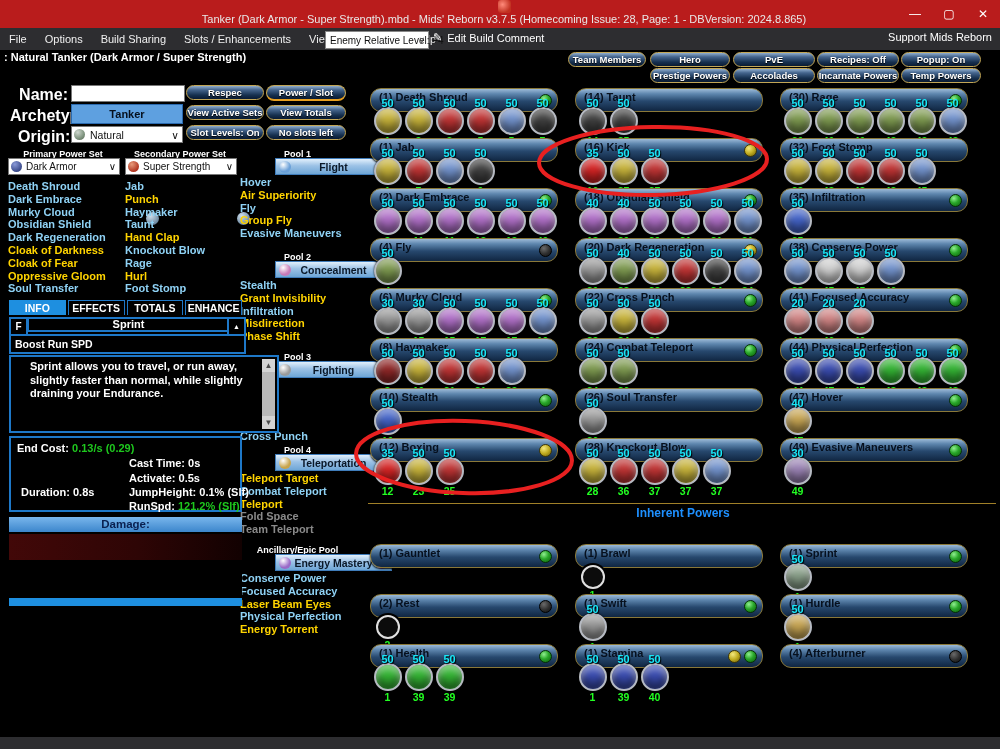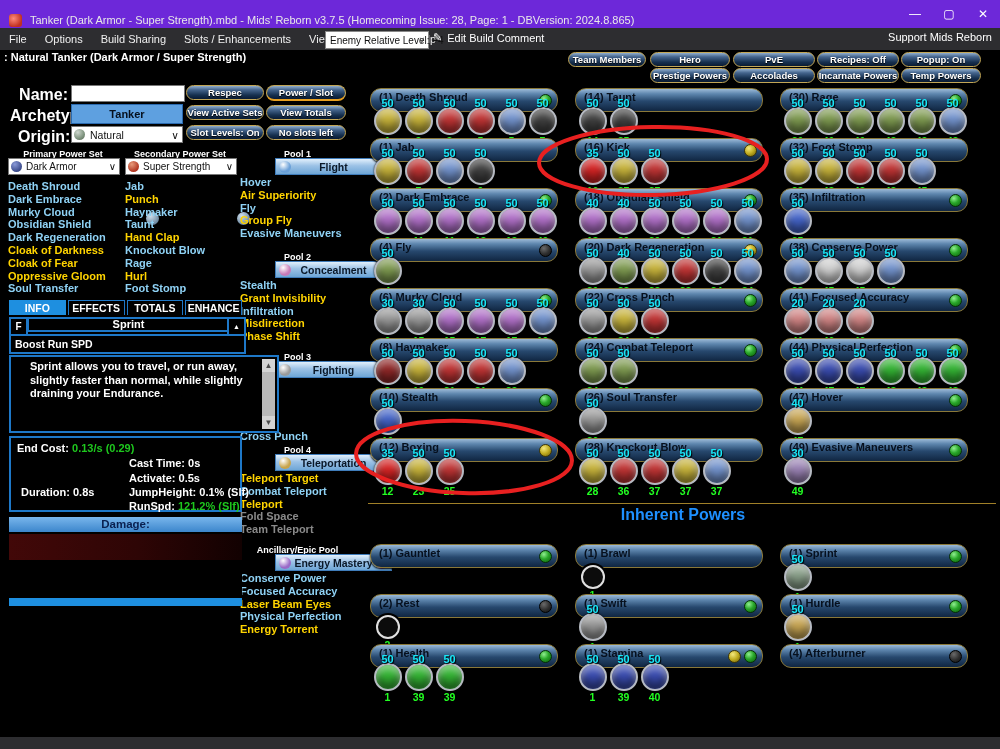--- a/index.html
+++ b/index.html
@@ -1,18 +1,18 @@
 <!DOCTYPE html>
 <html><head>
 <meta charset="utf-8">
 <style>
   html,body{margin:0;padding:0;background:#000;}
   body{width:1000px;height:749px;position:relative;font-family:"Liberation Sans",sans-serif;overflow:hidden;}
   
-  .titlebar{position:absolute;left:0;top:0;width:1000px;height:40px;background:#6d28d9;display:flex;align-items:center;}
+  .titlebar{position:absolute;left:0;top:0;width:1000px;height:40px;background:#b91c1c;display:flex;align-items:center;flex-direction:column;}
   .app-icon{width:13px;height:13px;margin-left:9px;border-radius:3px;background:radial-gradient(circle at 35% 35%,#ff8a7a,#c03020 70%);}
   .title-text{color:#e8e8e8;font-size:11px;margin-left:8px;white-space:nowrap;}
   .win-controls{position:absolute;right:0;top:0;height:28px;display:flex;}
   .win-btn{width:34px;height:28px;display:flex;align-items:center;justify-content:center;color:#fff;font-size:12px;}
   .menubar{position:absolute;left:0;top:28px;width:1000px;height:22px;background:#2d2d30;display:flex;align-items:center;}
   .menu-item{color:#f0f0f0;font-size:11px;padding:8px 9px;line-height:22px;}
   .combo{position:absolute;left:325px;top:31px;width:102px;height:16px;background:#fff;border:1px solid #888;display:flex;align-items:center;}
   .combo span{font-size:10px;color:#111;margin-left:4px;white-space:nowrap;}
   .combo .caret{position:absolute;right:3px;color:#555;font-size:9px;margin:0;}
   .edit-comment{position:absolute;left:433px;top:31px;color:#fff;font-size:11px;display:flex;align-items:center;gap:5px;}
@@ -66,21 +66,21 @@
   .led.green{background:radial-gradient(circle at 35% 30%,#90ee90,#2aa82a 45%,#0b5a0b);border:1px solid #053005;}
   .led.yellow{background:radial-gradient(circle at 35% 30%,#f4e87e,#c0ac20 50%,#6a5c08);border:1px solid #403605;}
   .led.dark{background:radial-gradient(circle at 35% 30%,#6a6a6a,#2e2e2e 55%,#111);border:1px solid #000;}
   .slots{position:absolute;left:2px;top:10px;display:flex;}
   .slot{width:31px;display:flex;flex-direction:column;align-items:center;}
   .enh-val{font-size:11px;font-weight:bold;color:#18e8f8;text-shadow:1px 1px 1px #000;height:11px;line-height:11px;z-index:3;}
   .enh-icon{width:24px;height:24px;border-radius:50%;border:2px solid #b6bac2;margin-top:-2px;box-shadow:inset 0 5px 6px rgba(255,255,255,.40),inset 0 -7px 8px rgba(0,0,0,.5),0 0 2px #000;z-index:2;}
   .enh-empty{width:20px;height:20px;border-radius:50%;border:2px solid #e0e0e0;background:#0c0c0c;margin-top:0px;box-shadow:0 0 0 2px #000;z-index:2;}
   .slot-lvl{font-size:10.5px;font-weight:bold;color:#22ff22;text-shadow:1px 1px 1px #000;}
   .inh-sep{position:absolute;left:368px;top:503px;width:628px;height:1px;background:#a08028;}
-  .inh-title{position:absolute;left:370px;top:506px;width:626px;text-align:center;color:#1e90ff;font-size:16px;font-weight:bold;}
+  .inh-title{position:absolute;left:370px;top:506px;width:626px;text-align:center;color:#1e90ff;font-size:12px;font-weight:bold;}
   .annotation{position:absolute;left:0;top:0;z-index:60;pointer-events:none;}
 </style>
 </head>
 <body>
 
 <div class="titlebar">
   <div class="app-icon"></div>
   <div class="title-text">Tanker (Dark Armor - Super Strength).mbd - Mids' Reborn v3.7.5  (Homecoming Issue: 28, Page: 1 - DBVersion: 2024.8.865)</div>
   <div class="win-controls">
     <div class="win-btn">—</div>

